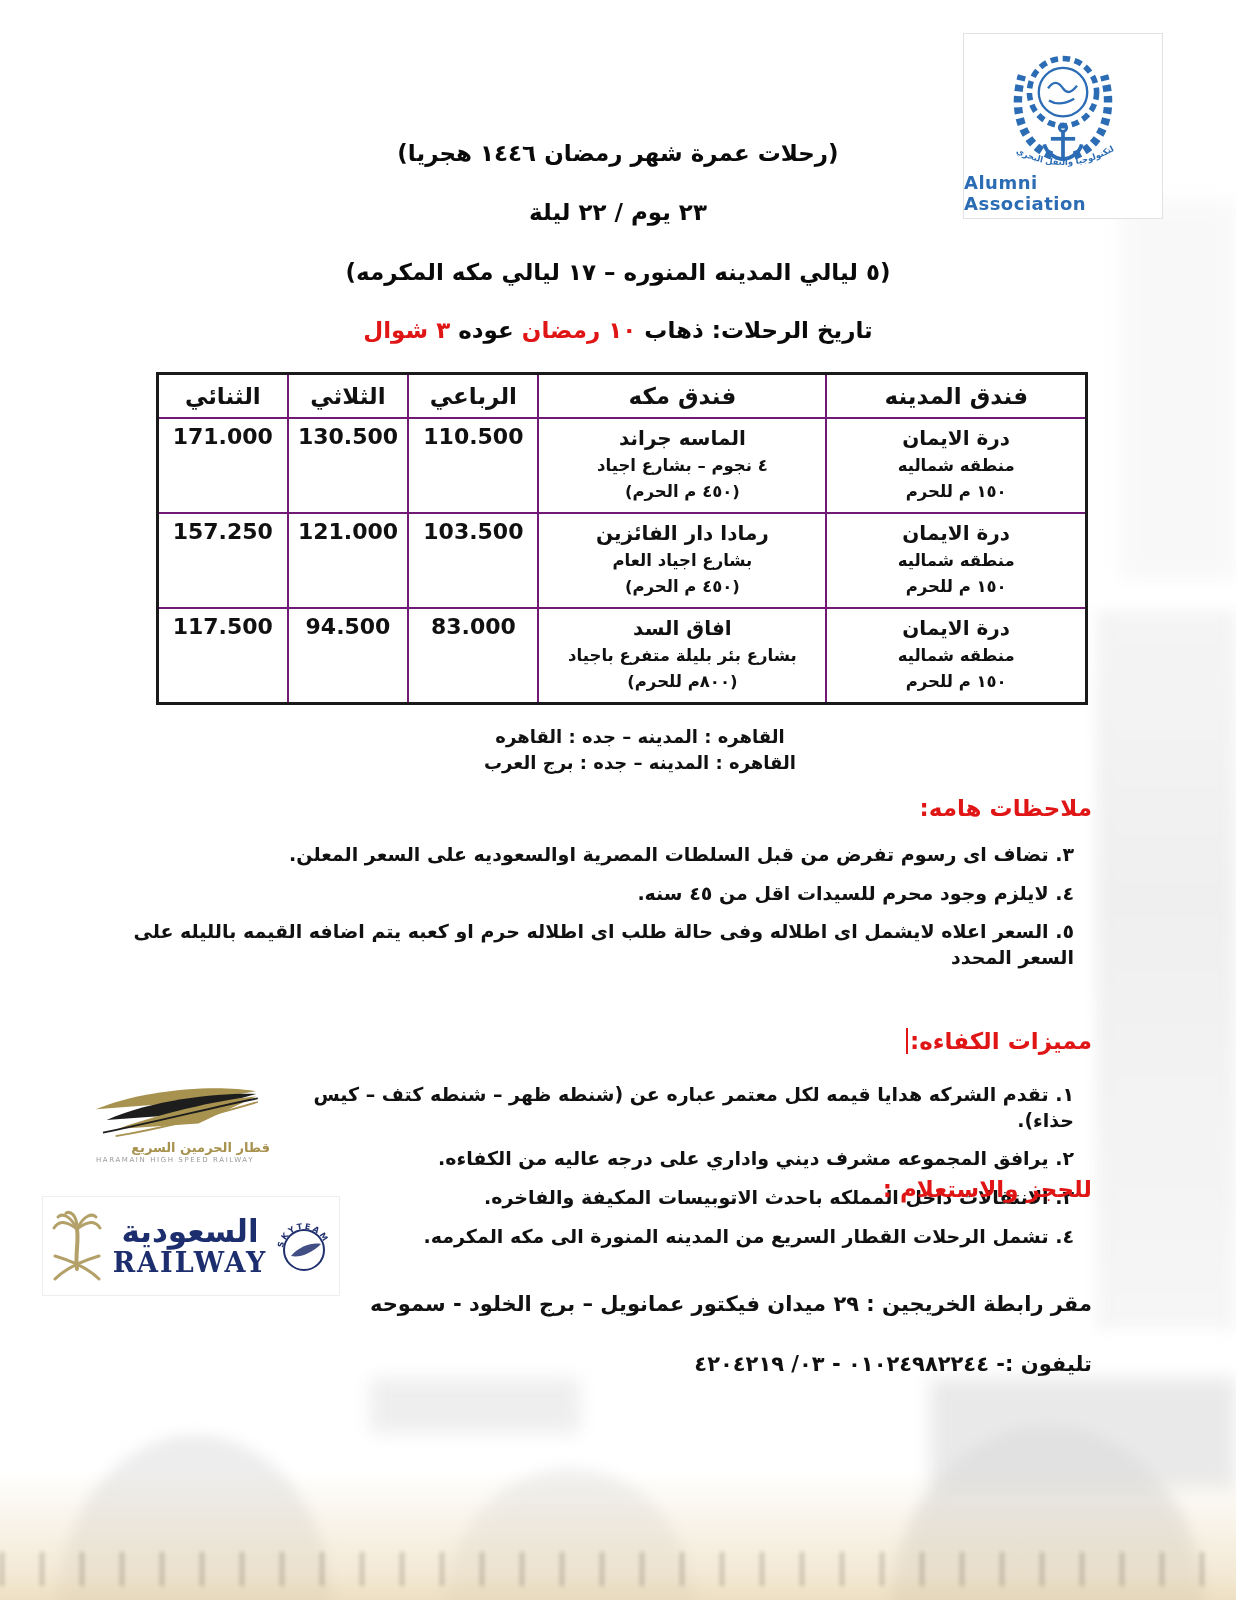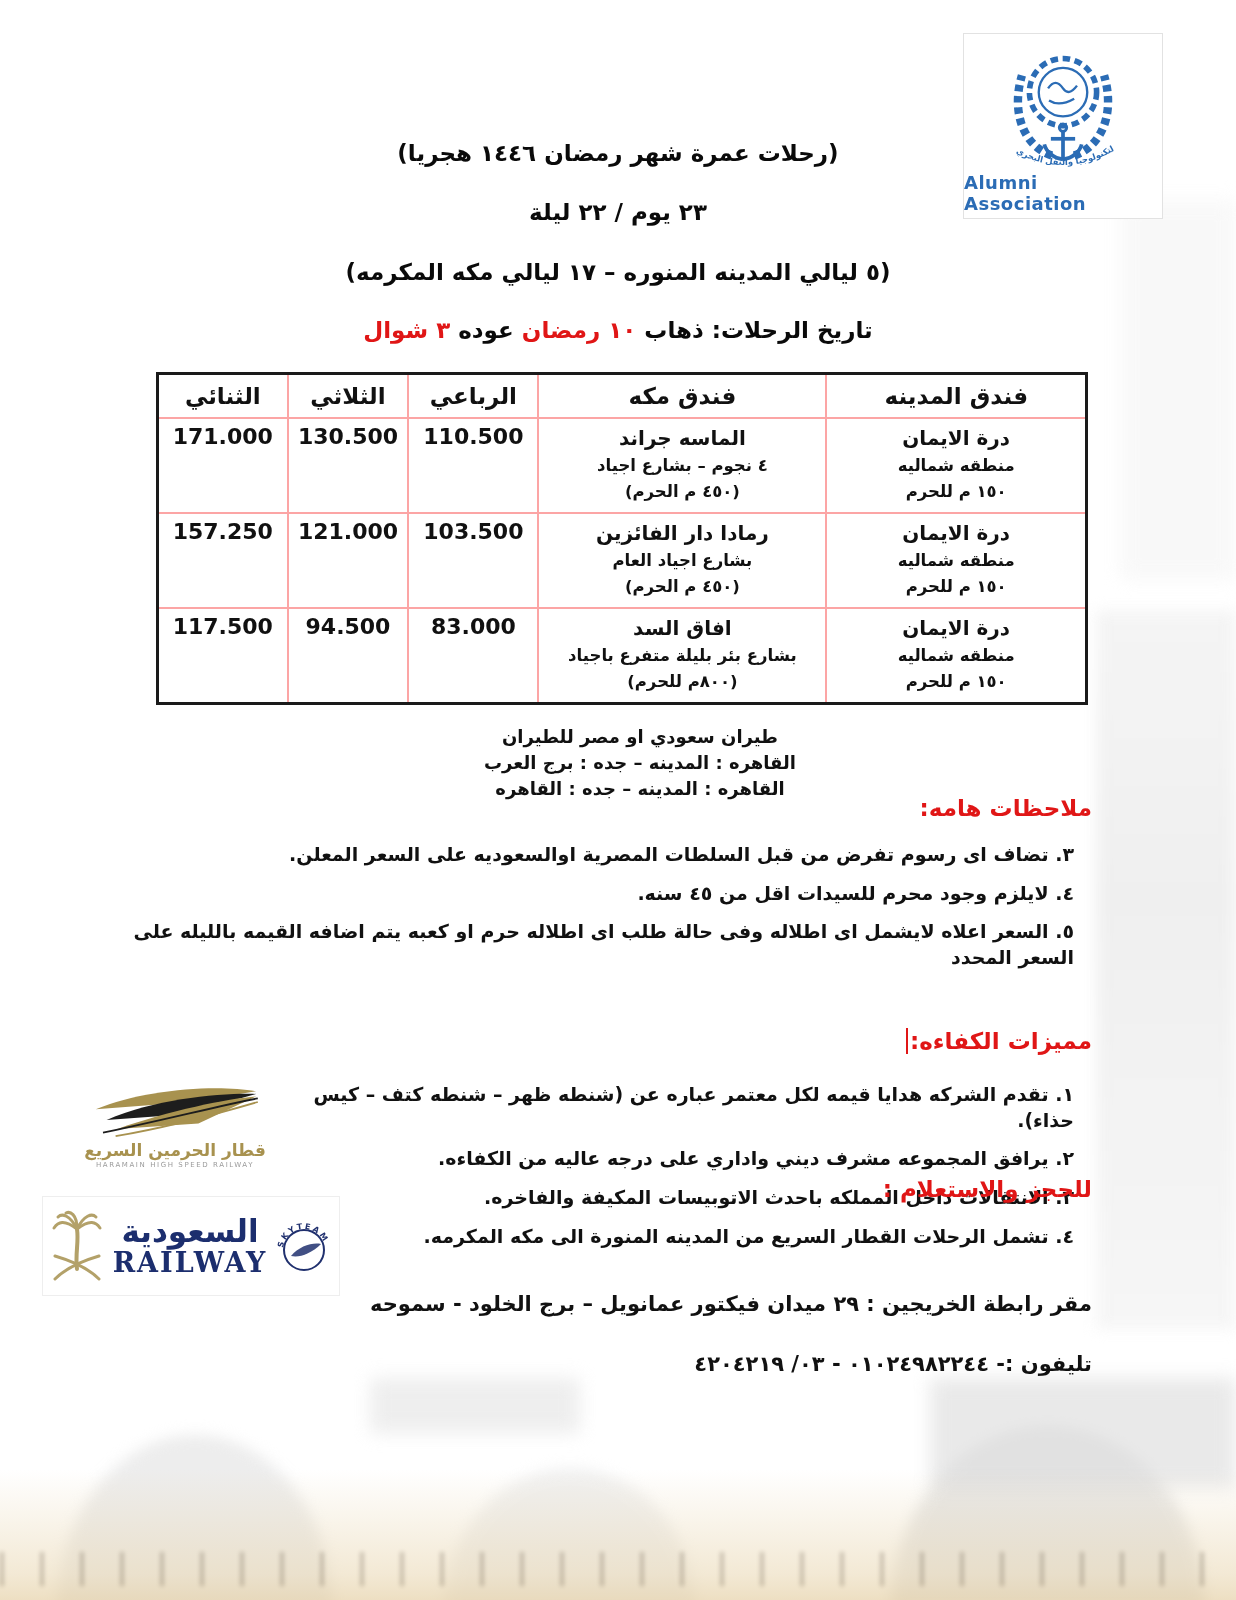--- a/index.html
+++ b/index.html
@@ -30,36 +30,36 @@
   .rtl{direction:rtl;unicode-bidi:embed;}
   .title{font-size:23px;color:#0a0a0a;}
   .red{color:#e01616;}
   .heading-red{font-size:23px;color:#e01616;text-align:right;}
   
   .logo-box{left:963px;top:33px;width:200px;height:186px;background:#fff;border:1px solid #e2e2e2;
             display:flex;flex-direction:column;align-items:center;justify-content:flex-start;padding-top:4px;box-sizing:border-box;}
   .alumni-caption{color:#2b6cb5;font-size:18px;letter-spacing:.5px;margin-top:-6px;}
   
   .price-table{left:156px;top:372px;width:932px;border-collapse:collapse;background:#fff;}
-  .price-table th,.price-table td{border:2px solid #fca5a5;vertical-align:top;padding:5px 6px 8px 6px;}
+  .price-table th,.price-table td{border:2px solid #701a75;vertical-align:top;padding:5px 6px 8px 6px;}
   .price-table{border:3px solid #1a1a1a;}
   .price-table th{font-size:23px;text-align:center;padding:8px 6px;}
   .cell-hotel{text-align:center;}
   .hname{font-size:20px;line-height:1.45;}
   .hsub{font-size:16.5px;line-height:1.55;}
   .cell-price{text-align:center;font-size:22px;font-family:"DejaVu Sans",sans-serif;}
   
   .flights{left:330px;top:724px;width:620px;text-align:center;font-size:18px;line-height:1.45;}
   
   .list-rtl{direction:rtl;text-align:right;font-size:19px;line-height:1.35;}
   .list-rtl .li{margin-bottom:13px;}
   .cursor-bar{display:inline-block;width:2px;height:26px;background:#e01616;vertical-align:-5px;margin-right:2px;}
   
   .hhr{left:80px;top:1082px;width:190px;text-align:center;}
-  .hhr-ar{color:#a8924f;font-size:17px;margin-top:-4px;}
+  .hhr-ar{color:#a8924f;font-size:13px;margin-top:-4px;text-align:right;}
   .hhr-en{color:#9a9a9a;font-size:7px;letter-spacing:1.6px;font-weight:400;margin-top:1px;}
   .saudia-box{left:42px;top:1196px;width:296px;height:98px;background:#fff;border:1px solid #eee;
               display:flex;align-items:center;justify-content:center;gap:10px;direction:ltr;}
   .saudia-txt{display:flex;flex-direction:column;align-items:center;line-height:1;}
   .saudia-ar{color:#1c2e6e;font-size:31px;}
   .saudia-en{color:#1c2e6e;font-size:27px;letter-spacing:2px;font-family:"DejaVu Serif",serif;margin-top:2px;}
   .booking-line{font-size:21px;text-align:right;}
 </style>
 </head>
 <body>
@@ -175,23 +175,22 @@
             <div class="hsub">(٨٠٠م للحرم)</div>
           </td>
           <td class="cell-price">83.000</td>
           <td class="cell-price">94.500</td>
           <td class="cell-price">117.500</td>
         </tr>
       </tbody>
     </table>
 
     <div class="abs flights rtl">
-      <div>طيران سعودي او مصر للطيران</div>
+      <div>القاهره : المدينه – جده : القاهره</div>
       <div>القاهره : المدينه – جده : برج العرب</div>
-      <div>القاهره : المدينه – جده : القاهره</div>
     </div>
 
     <div class="abs heading-red rtl" style="top:795px;right:144px;">ملاحظات هامه:</div>
     <div class="abs list-rtl" style="top:842px;right:162px;left:80px;">
       <div class="li">٣.  تضاف اى رسوم تفرض من قبل السلطات المصرية اوالسعوديه على السعر المعلن.</div>
       <div class="li">٤.  لايلزم وجود محرم للسيدات اقل من ٤٥ سنه.</div>
       <div class="li">٥.  السعر اعلاه لايشمل اى اطلاله وفى حالة طلب اى اطلاله حرم او كعبه يتم اضافه القيمه بالليله على السعر المحدد</div>
     </div>
 
     <div class="abs heading-red rtl" style="top:1028px;right:144px;">

